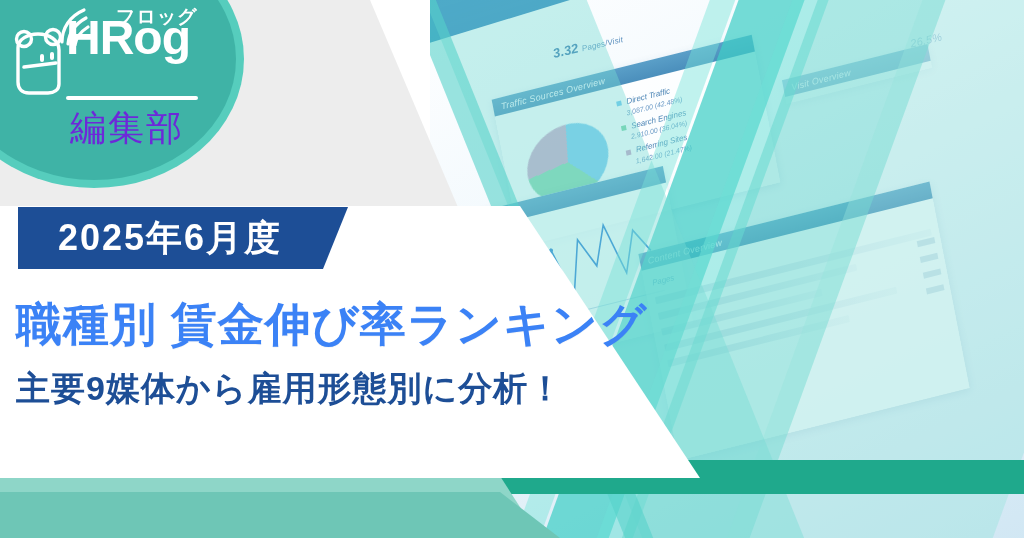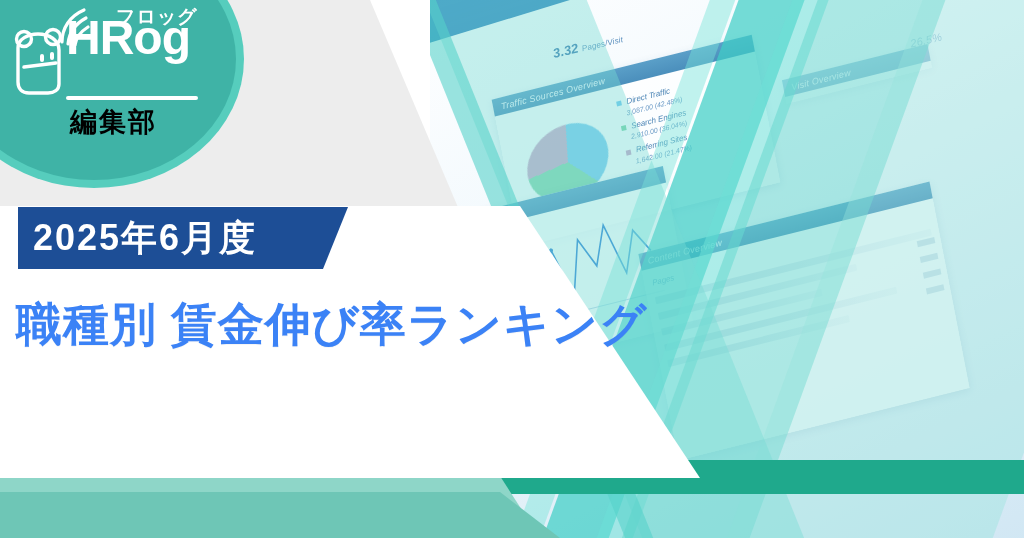--- a/index.html
+++ b/index.html
@@ -195,36 +195,36 @@
     position:absolute; left:62px; top:14px;
     font-size:48px; font-weight:bold; color:#ffffff;
     letter-spacing:-1px; line-height:1;
   }
   .logoRule {
     position:absolute; left:62px; top:96px; width:132px; height:4px;
     background:#ffffff; border-radius:2px;
   }
   .logoSub {
     position:absolute; left:66px; top:104px;
-    font-size:27px; font-weight:bold; color:#000000;
+    font-size:36px; font-weight:normal; color:#6d28d9;
     letter-spacing:2px;
   }
   
   .mascot { position:absolute; left:8px; top:22px; width:64px; height:76px; }
 
   
   .dateBadge {
     position:absolute; left:18px; top:207px; width:330px; height:62px;
     background:#1d4e96;
     clip-path:polygon(0 0, 330px 0, 305px 62px, 0 62px);
     display:flex; align-items:center;
   }
   .dateBadge span {
     display:block;
-    margin-left:15px;
+    margin-left:40px;
     font-size:36px; font-weight:bold; color:#ffffff;
     letter-spacing:2px;
     white-space:nowrap;
   }
 
   
   .titleMain {
     position:absolute; left:16px; top:294px;
     font-size:46px; font-weight:bold; color:#3b82f6;
     letter-spacing:1px; white-space:nowrap;
@@ -368,14 +368,15 @@
       <div class="logoRule"></div>
       <div class="logoSub">編集部</div>
     </div>
   </div>
 
   <div class="dateBadge">
     <span>2025年6月度</span>
   </div>
 
   <div class="titleMain">職種別 賃金伸び率ランキング</div>
+  <div class="titleSub">主要9媒体から雇用形態別に分析！</div>
 
 </div>
 
 </body></html>

